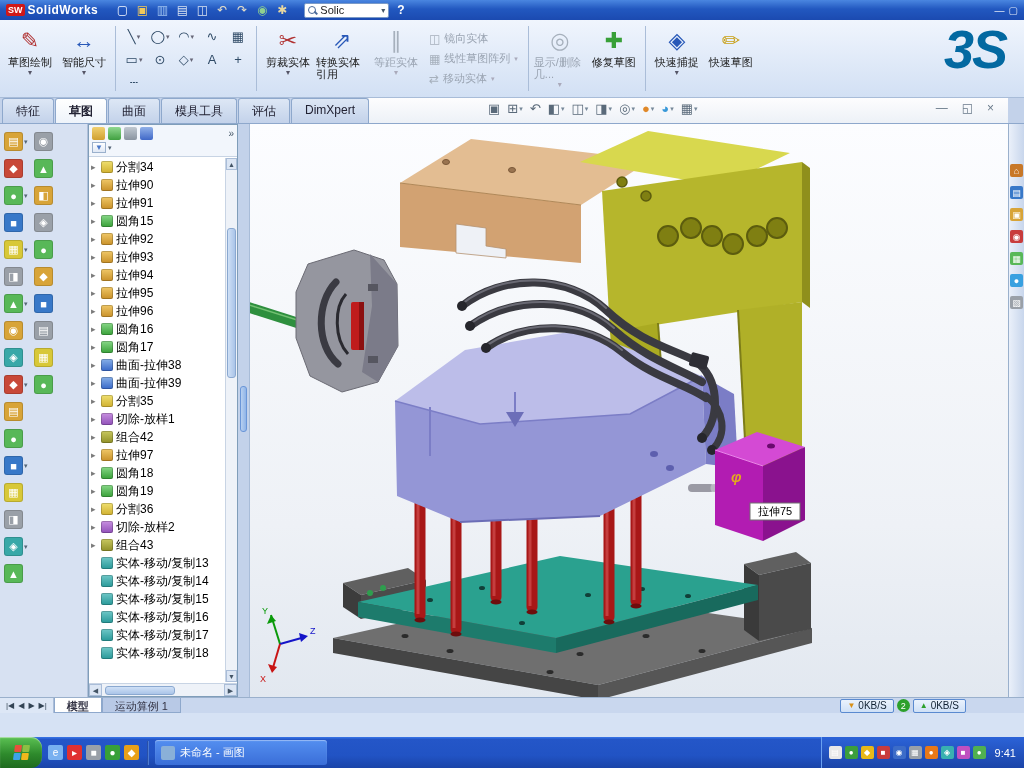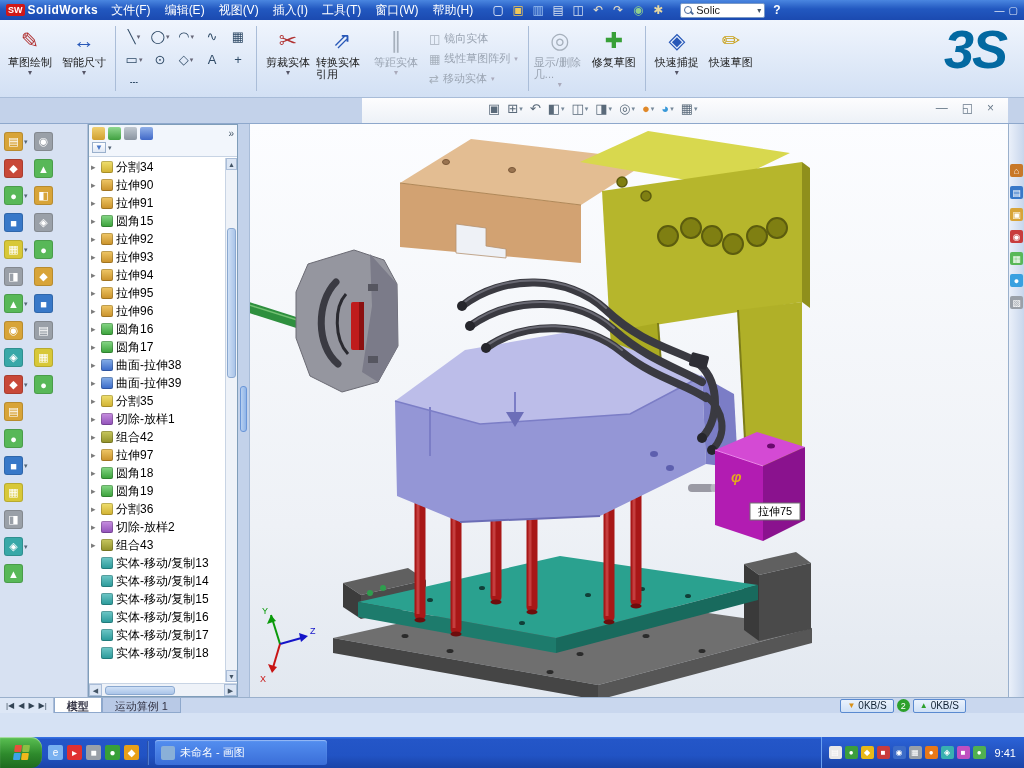--- a/index.html
+++ b/index.html
@@ -161,29 +161,20 @@
 </head>
 <body>
 
 <div id="screen">
 
   <div class="titlebar">
     <div class="sw-logo">
       <span class="box">SW</span>
       <span class="nm">SolidWorks</span>
     </div>
-    <div id="menubar" style="display:flex;">
-        <span class="menu-item">文件(F)</span>
-        <span class="menu-item">编辑(E)</span>
-        <span class="menu-item">视图(V)</span>
-        <span class="menu-item">插入(I)</span>
-        <span class="menu-item">工具(T)</span>
-        <span class="menu-item">窗口(W)</span>
-        <span class="menu-item">帮助(H)</span>
-      </div>
     <div id="title-icons">
         <span class="tq-icon" style="color: rgb(244, 248, 255);">▢</span>
         <span class="tq-icon" style="color: rgb(240, 200, 90);">▣</span>
         <span class="tq-icon" style="color: rgb(158, 194, 240);">▥</span>
         <span class="tq-icon" style="color: rgb(216, 226, 240);">▤</span>
         <span class="tq-icon" style="color: rgb(216, 226, 240);">◫</span>
         <span class="tq-icon" style="color: rgb(232, 224, 200);">↶</span>
         <span class="tq-icon" style="color: rgb(232, 224, 200);">↷</span>
         <span class="tq-icon" style="color: rgb(143, 208, 143);">◉</span>
         <span class="tq-icon" style="color: rgb(232, 216, 160);">✱</span>
@@ -301,20 +292,28 @@
       </div>
       <div class="bigbtn">
         <div class="big-icon" style="color: rgb(200, 160, 24);">✏</div>
         <div class="big-label">快速草图</div>
       </div>
     </div>
   <div class="watermark">3S</div>
 
   <div class="tabrow">
     <div class="vptop"></div>
+    <div class="cmtabs" id="cmtabs">
+        <div class="cmtab">特征</div>
+        <div class="cmtab active">草图</div>
+        <div class="cmtab">曲面</div>
+        <div class="cmtab">模具工具</div>
+        <div class="cmtab">评估</div>
+        <div class="cmtab">DimXpert</div>
+      </div>
     <div class="headsup" id="headsup">
         <span class="hu-item">
           <span class="hu-glyph">▣</span>
         </span>
         <span class="hu-item">
           <span class="hu-glyph">⊞</span>
           <span class="hu-caret">▾</span>
         </span>
         <span class="hu-item">
           <span class="hu-glyph">↶</span>

